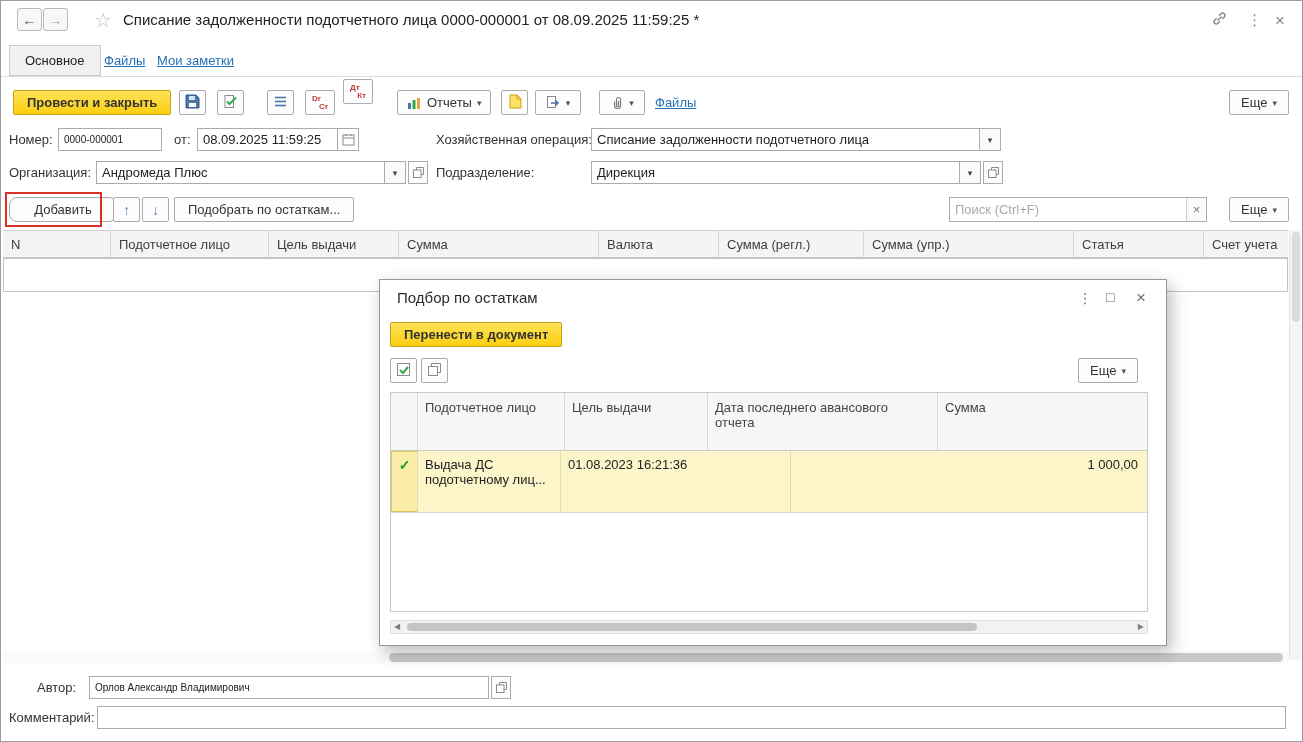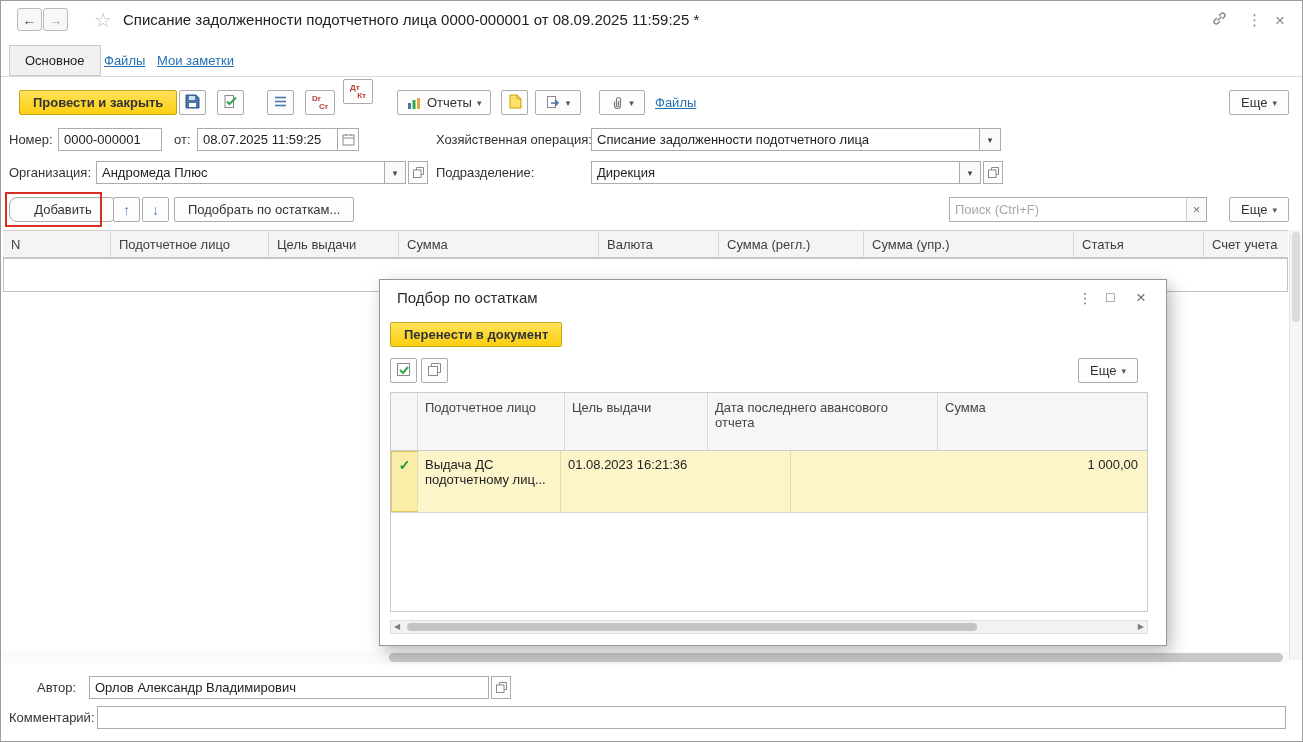--- a/index.html
+++ b/index.html
@@ -18,21 +18,21 @@
   .icon-btn { width:27px; }
   .caret { font-size:9px; color:#555; margin-left:5px; }
 
   
   .nav-btn { position:absolute; top:7px; width:25px; height:23px; border:1px solid #b9b9b9;
              background:#f7f7f7; border-radius:3px; display:flex; align-items:center;
              justify-content:center; font-size:14px; color:#444; cursor:pointer; }
   .titlebar-icon { position:absolute; top:10px; color:#8a8a8a; cursor:pointer; font-size:15px; }
 
   
-  .tinput { position:absolute; border:1px solid #ababab; height:23px; font-size:13px;
+  .tinput { position:absolute; border:1px solid #ababab; height:23px; font-size:10px;
             padding:0 5px; font-family:inherit; color:#222; background:#fff; }
   .combo { position:absolute; height:23px; border:1px solid #ababab; background:#fff;
            display:flex; align-items:stretch; }
   .combo .val { flex:1; padding:3px 5px 0 5px; font-size:13px; color:#222; white-space:nowrap; overflow:hidden; }
   .combo .arrow { width:21px; border-left:1px solid #ababab; display:flex; align-items:center;
                   justify-content:center; font-size:9px; color:#444; cursor:pointer; background:#fafafa; }
   .sq-btn { position:absolute; width:20px; height:23px; border:1px solid #ababab; background:#fdfdfd;
             display:flex; align-items:center; justify-content:center; cursor:pointer; }
 
   a.link { color:#2470b3; text-decoration:underline; cursor:pointer; font-size:13px; }
@@ -111,21 +111,21 @@
     </span>
     <span class="titlebar-icon" style="left:1246px;">⋮</span>
     <span class="titlebar-icon" style="left:1274px;font-size:17px;">×</span>
   </div>
 
   <div class="tab-active">Основное</div>
   <a class="link abs" style="left:103px;top:52px;">Файлы</a>
   <a class="link abs" style="left:156px;top:52px;">Мои заметки</a>
   <div class="tabs-sep"></div>
 
-  <button class="btn btn-yellow" style="left:18px;top:89px;padding:0 13px;">Провести и закрыть</button>
+  <button class="btn btn-yellow" style="left:12px;top:89px;padding:0 13px;">Провести и закрыть</button>
 
   <button class="btn icon-btn" style="left:178px;top:89px;">
     <span>
       <svg width="15" height="15" viewBox="0 0 15 15">
           <path d="M1 1 h10 l3 3 v10 h-13 z" fill="#4a76a8" stroke="#355b85"></path>
           <rect x="4" y="9" width="7" height="4" fill="#fff"></rect>
           <rect x="4" y="2" width="6" height="4" fill="#d6e4f0"></rect>
         </svg>
     </span>
   </button>
@@ -210,21 +210,21 @@
   <button class="btn" style="left:1228px;top:89px;width:60px;">
     <span>Еще</span>
     <span class="caret">▾</span>
   </button>
 
   <span class="lbl" style="left:8px;top:131px;">Номер:</span>
   <input class="tinput" style="left: 57px; top: 127px; width: 104px;" value="0000-000001">
 
   <span class="lbl" style="left:173px;top:131px;">от:</span>
   <div class="combo" style="left:196px;top:127px;width:162px;">
-    <div class="val">08.07.2025 11:59:25</div>
+    <div class="val">08.09.2025 11:59:25</div>
     <div class="arrow" style="background:#fff;">
       <svg width="13" height="13" viewBox="0 0 13 13">
           <rect x="1" y="2" width="11" height="10" fill="#fff" stroke="#8a8a8a"></rect>
           <line x1="1" y1="5" x2="12" y2="5" stroke="#8a8a8a"></line>
           <line x1="4" y1="1" x2="4" y2="3" stroke="#8a8a8a"></line>
           <line x1="9" y1="1" x2="9" y2="3" stroke="#8a8a8a"></line>
         </svg>
     </div>
   </div>
 

